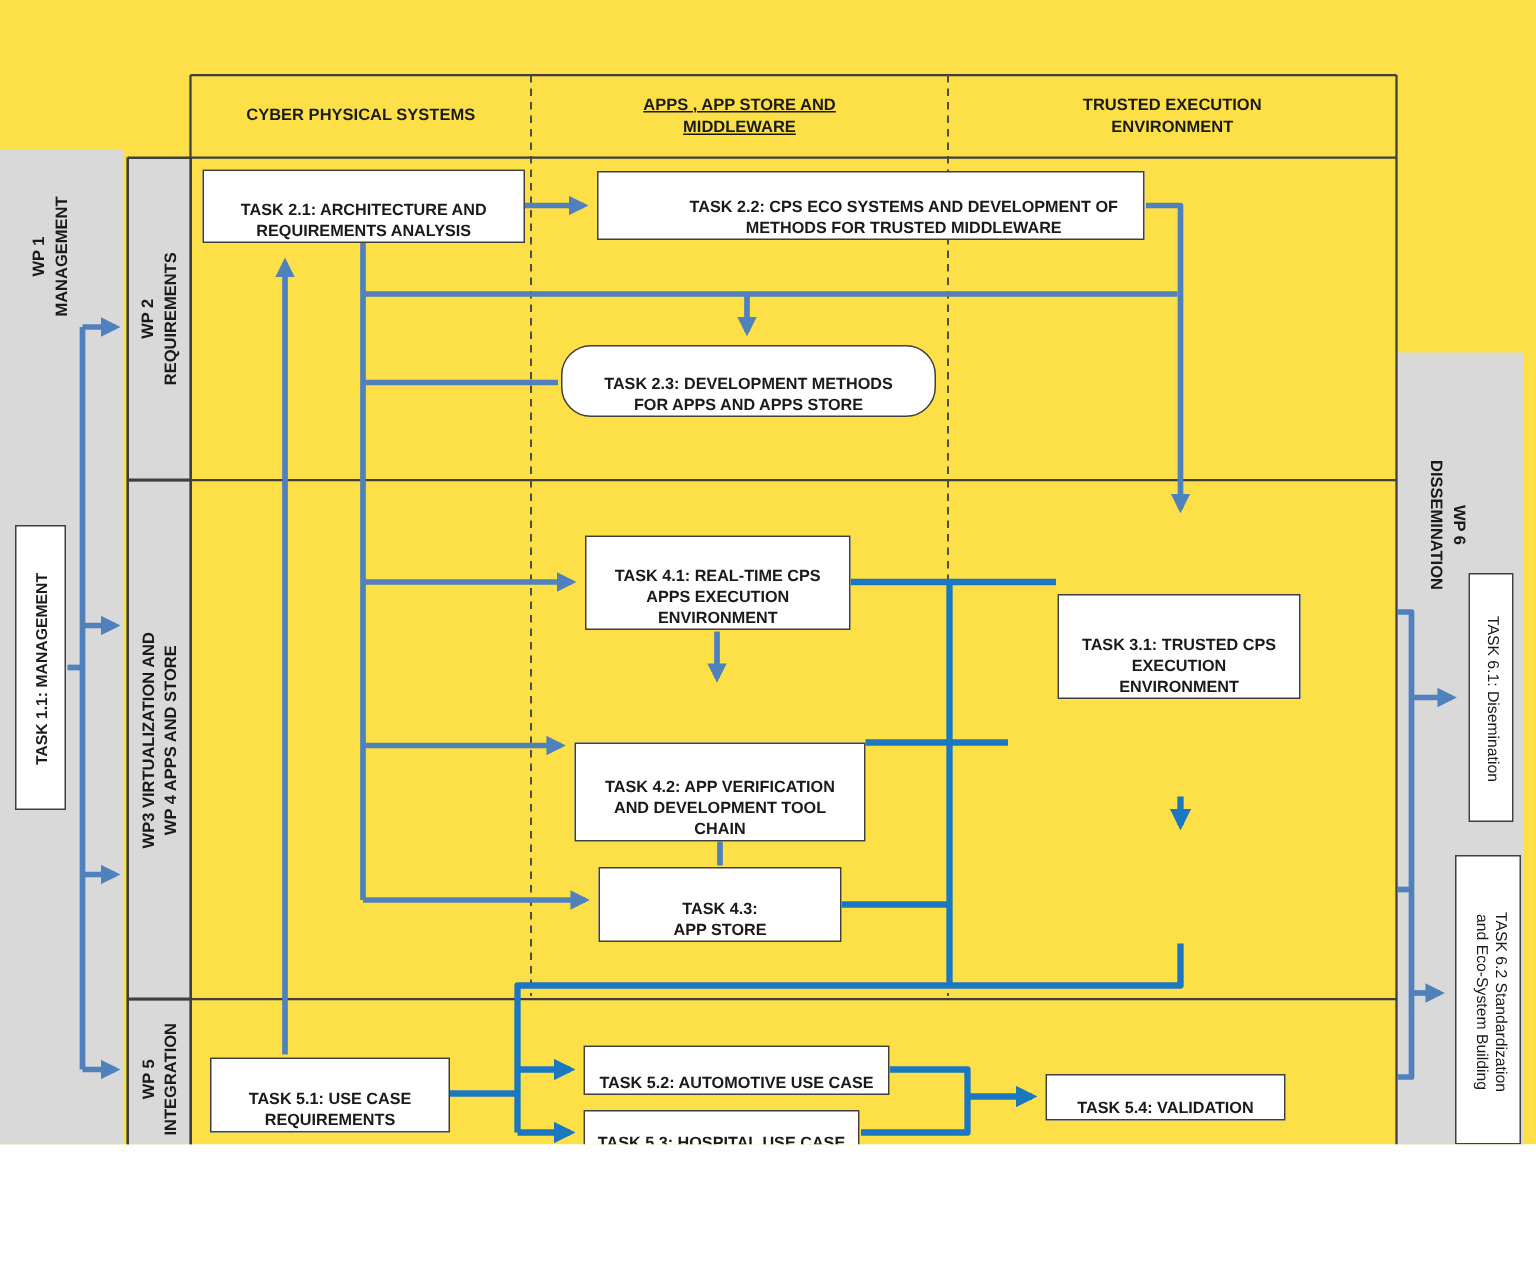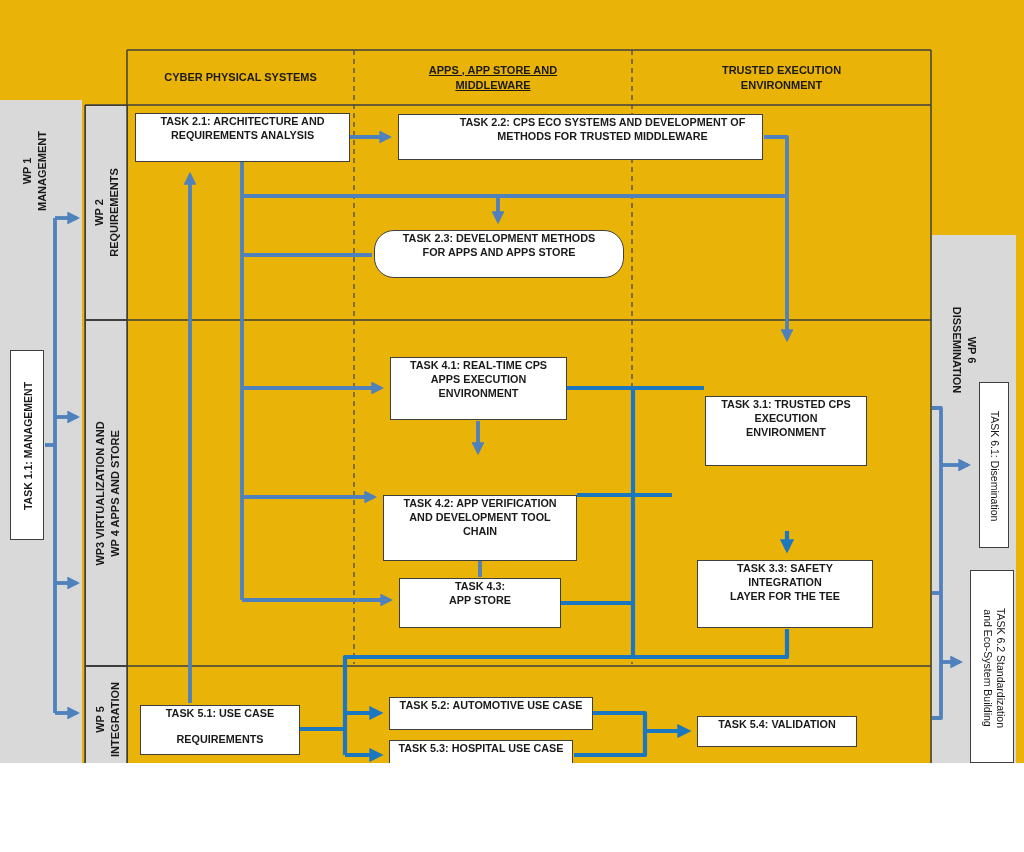--- a/index.html
+++ b/index.html
@@ -1,25 +1,25 @@
 <!DOCTYPE html>
 <html><head>
 <meta charset="utf-8">
 <style>
   html,body{margin:0;padding:0;background:#ffffff;}
   #stage{
-    position:relative;width:1024px;height:763px;background:#eab308;overflow:hidden;
+    position:relative;width:1024px;height:763px;background:#fde047;overflow:hidden;
     font-family:"Liberation Sans","DejaVu Sans",sans-serif;color:#1a1a1a;
   }
   .abs{position:absolute;}
   .graybar{position:absolute;background:#d9d9d9;}
   .graycell{position:absolute;background:#d9d9d9;border:1.4px solid #3f3f3f;box-sizing:border-box;}
   .box{
     position:absolute;background:#ffffff;border:1.4px solid #3f3f3f;box-sizing:border-box;
-    display:flex;flex-direction:column;align-items:center;justify-content:flex-start;
+    display:flex;flex-direction:column;align-items:center;justify-content:flex-end;
     text-align:center;font-weight:bold;font-size:10.8px;line-height:1.3;z-index:6;
   }
   .box span{display:block;white-space:nowrap;}
   .hdr{
     position:absolute;display:flex;align-items:center;justify-content:center;
     text-align:center;font-weight:bold;font-size:11px;line-height:1.35;z-index:6;
   }
   .rot{ 
     position:absolute;display:flex;flex-direction:column;align-items:center;justify-content:center;
     text-align:center;font-weight:bold;font-size:11px;line-height:1.35;
@@ -190,26 +190,21 @@
   </div>
   <div class="box" style="left:383px;top:462px;width:194px;height:66px;margin-top:33px;">
     <span>TASK 4.2: APP VERIFICATION</span>
     <span>AND DEVELOPMENT TOOL</span>
     <span>CHAIN</span>
   </div>
   <div class="box" style="left:399px;top:578px;width:162px;height:50px;">
     <span>TASK 4.3:</span>
     <span>APP STORE</span>
   </div>
-  <div class="box" style="left:697px;top:560px;width:176px;height:68px;">
-    <span>TASK 3.3: SAFETY</span>
-    <span>INTEGRATION</span>
-    <span>LAYER FOR THE TEE</span>
-  </div>
-  <div class="box" style="left:140px;top:705px;width:160px;height:50px;gap:12px;">
+  <div class="box" style="left:140px;top:705px;width:160px;height:50px;">
     <span>TASK 5.1: USE CASE</span>
     <span>REQUIREMENTS</span>
   </div>
   <div class="box" style="left:389px;top:697px;width:204px;height:33px;">
     <span>TASK 5.2: AUTOMOTIVE USE CASE</span>
   </div>
   <div class="box" style="left:389px;top:740px;width:184px;height:30px;">
     <span>TASK 5.3: HOSPITAL USE CASE</span>
   </div>
   <div class="box" style="left:697px;top:716px;width:160px;height:31px;">

